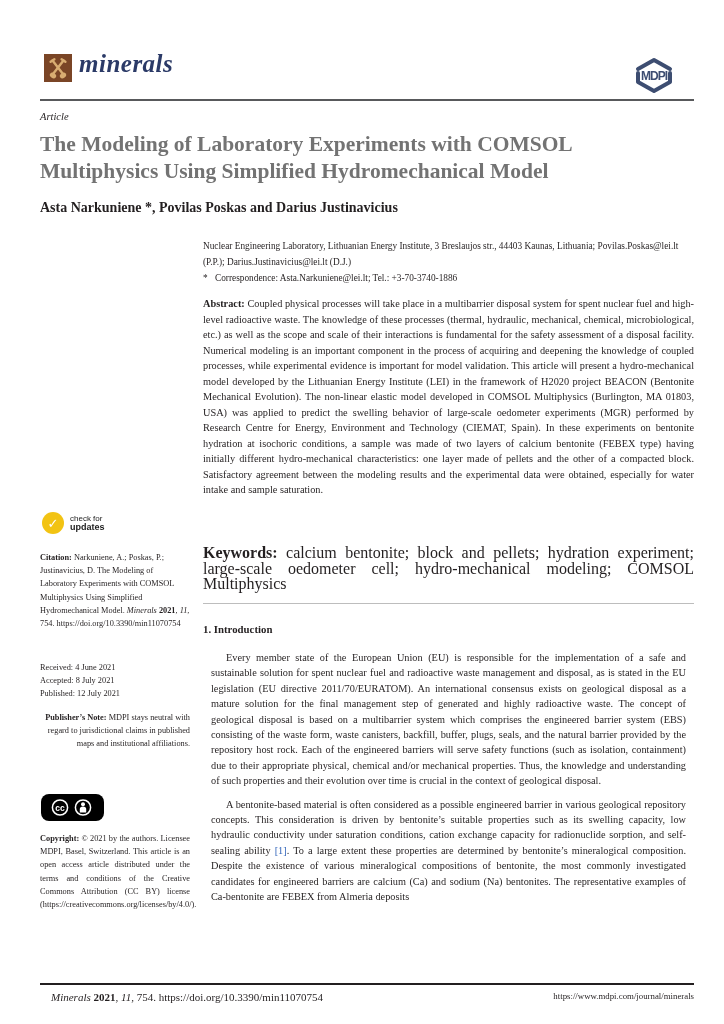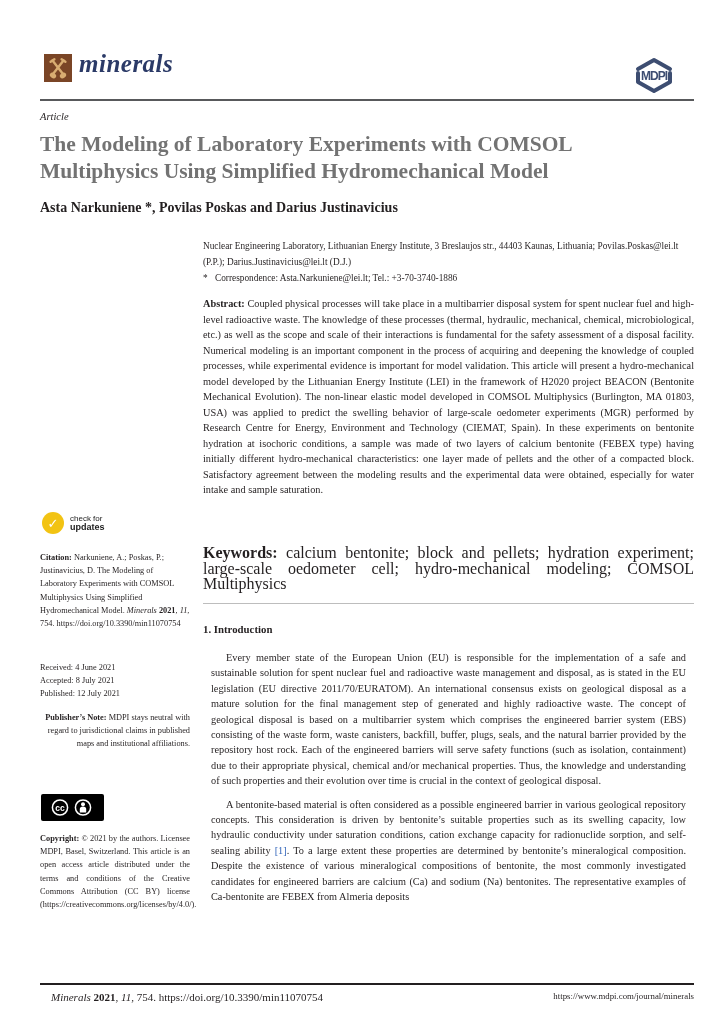--- a/index.html
+++ b/index.html
@@ -34,21 +34,21 @@
   .check-badge{left:42px;top:512px;display:flex;align-items:center;gap:6px;cursor:pointer;}
   .check-circle{width:22px;height:22px;border-radius:50%;background:#f2c313;color:#fff;
     display:flex;align-items:center;justify-content:center;font-size:13px;font-weight:700;
     font-family:"DejaVu Sans",sans-serif;}
   .check-text{font-family:"Liberation Sans",sans-serif;font-size:8px;line-height:9.5px;color:#222;}
   .check-text .l2{font-weight:700;font-size:9px;}
   .side{width:150px;font-size:8.3px;line-height:13.2px;color:#231f20;}
   .citation{left:40px;top:551px;}
   .dates{left:40px;top:661px;}
   .pubnote{left:40px;top:711px;text-align:right;}
-  .cc-badge{left:41px;top:794px;width:63px;height:27px;background:#000;border-radius:2px;
+  .cc-badge{left:41px;top:794px;width:63px;height:27px;background:#000;border-radius:8px;
     display:flex;align-items:center;justify-content:center;}
   .copyright{left:40px;top:832px;text-align:justify;}
 
   
   .sec-heading{left:203px;top:623px;width:491px;font-weight:700;font-size:10.8px;}
   .intro{left:203px;top:642px;width:491px;font-size:10.3px;line-height:15.4px;text-align:justify;}
   .intro p{margin:8px;text-indent:15px;}
   .ref-link{color:#3366bb;cursor:pointer;}
 
   

